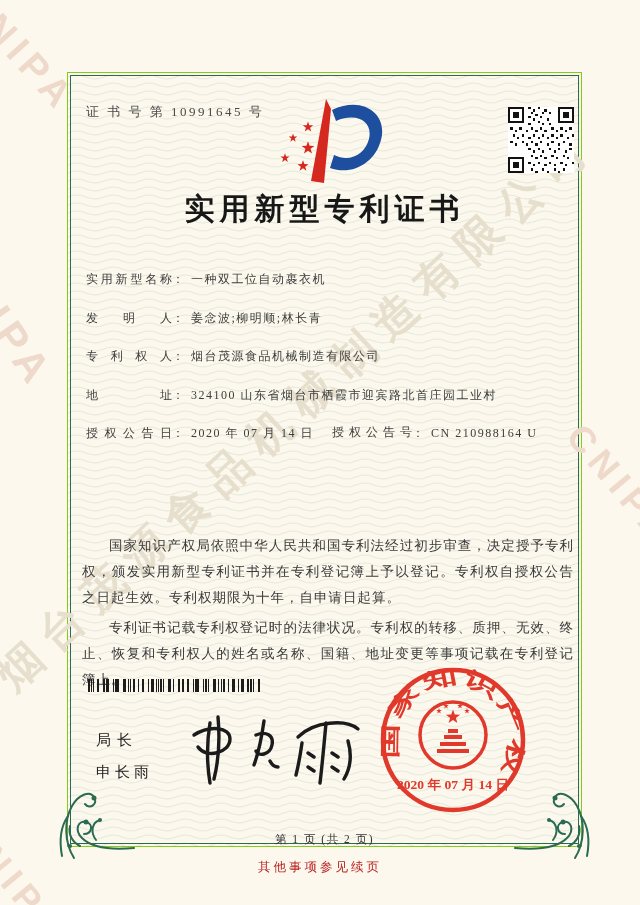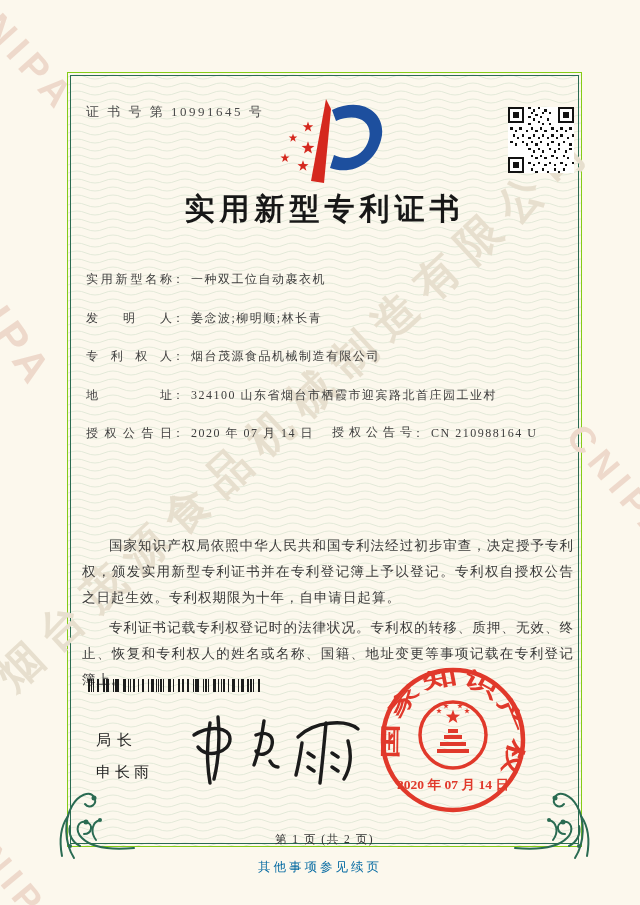--- a/index.html
+++ b/index.html
@@ -51,21 +51,21 @@
       repeating-linear-gradient(90deg,transparent 0 3px,#1c1c1c 3px 4px,transparent 4px 13px);}
   
   .sig-title{position:absolute;left:28px;top:658px;font-size:15px;letter-spacing:6px;color:#222;}
   .sig-name{position:absolute;left:28px;top:690px;font-size:15px;letter-spacing:4px;color:#222;}
   .sig-hand{position:absolute;left:112px;top:636px;}
   .seal{position:absolute;left:310px;top:592px;}
   
   .page-info{position:absolute;left:0;top:759px;width:100%;text-align:center;
     font-size:11.5px;letter-spacing:1.5px;color:#333;}
   .footer-note{position:absolute;left:0;top:859px;width:100%;text-align:center;z-index:2;
-    font-size:12.5px;letter-spacing:3px;color:#0369a1;}
+    font-size:12.5px;letter-spacing:3px;color:#b91c1c;}
 </style>
 </head>
 <body>
 
 <div class="wm wm-cnipa wm-cnipa-1">CNIPA</div>
 <div class="wm wm-cnipa wm-cnipa-2">CNIPA</div>
 <div class="wm wm-cnipa wm-cnipa-3">CNIPA</div>
 <div class="wm wm-cnipa wm-cnipa-4">CNIPA</div>
 <div class="wm wm-company">烟台茂源食品机械制造有限公司</div>
 

